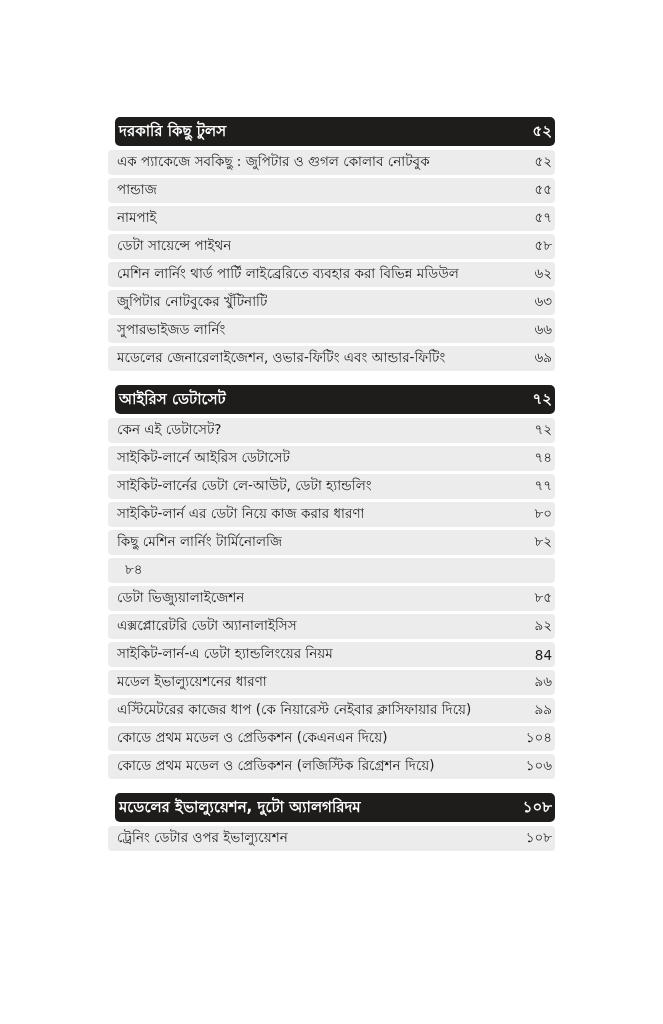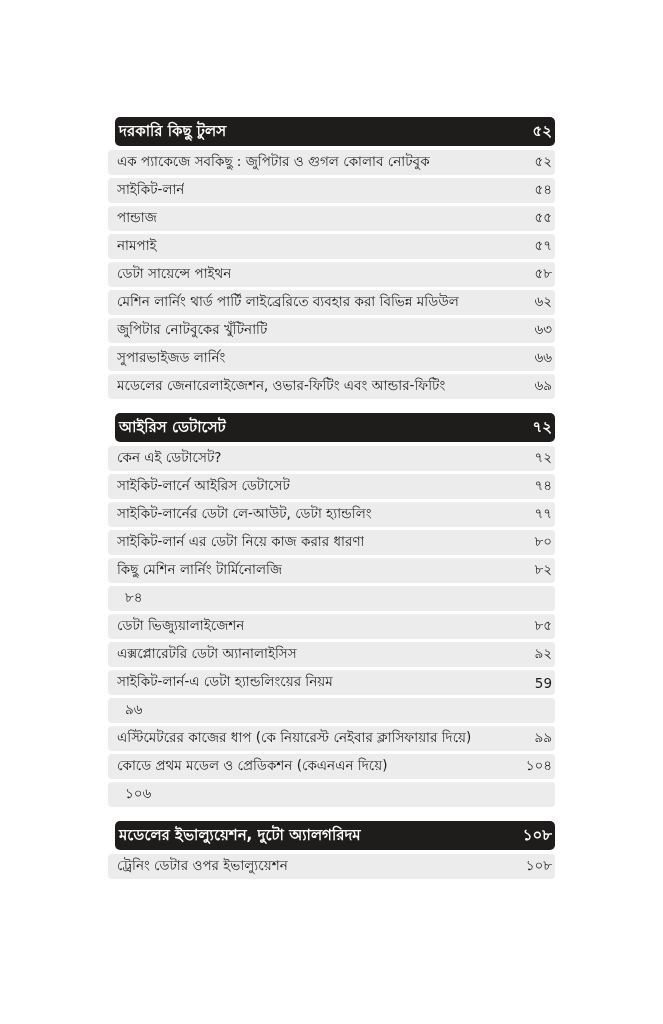--- a/index.html
+++ b/index.html
@@ -73,24 +73,20 @@
   <div class="section">
     <div class="section-header">
       <span class="title">দরকারি কিছু টুলস</span>
       <span class="page">৫২</span>
     </div>
     <div class="item">
         <span class="title">এক প্যাকেজে সবকিছু : জুপিটার ও গুগল কোলাব নোটবুক</span>
         <span class="page">৫২</span>
       </div>
     <div class="item">
-        <span class="title">সাইকিট-লার্ন</span>
-        <span class="page">৫৪</span>
-      </div>
-    <div class="item">
         <span class="title">পান্ডাজ</span>
         <span class="page">৫৫</span>
       </div>
     <div class="item">
         <span class="title">নামপাই</span>
         <span class="page">৫৭</span>
       </div>
     <div class="item">
         <span class="title">ডেটা সায়েন্সে পাইথন</span>
         <span class="page">৫৮</span>
@@ -144,34 +140,36 @@
     <div class="item">
         <span class="title">ডেটা ভিজ্যুয়ালাইজেশন</span>
         <span class="page">৮৫</span>
       </div>
     <div class="item">
         <span class="title">এক্সপ্লোরেটরি ডেটা অ্যানালাইসিস</span>
         <span class="page">৯২</span>
       </div>
     <div class="item">
         <span class="title">সাইকিট-লার্ন-এ ডেটা হ্যান্ডলিংয়ের নিয়ম</span>
-        <span class="page">59</span>
+        <span class="page">84</span>
       </div>
     <div class="item">
+        <span class="title">মডেল ইভাল্যুয়েশনের ধারণা</span>
         <span class="page">৯৬</span>
       </div>
     <div class="item">
         <span class="title">এস্টিমেটরের কাজের ধাপ (কে নিয়ারেস্ট নেইবার ক্লাসিফায়ার দিয়ে)</span>
         <span class="page">৯৯</span>
       </div>
     <div class="item">
         <span class="title">কোডে প্রথম মডেল ও প্রেডিকশন (কেএনএন দিয়ে)</span>
         <span class="page">১০৪</span>
       </div>
     <div class="item">
+        <span class="title">কোডে প্রথম মডেল ও প্রেডিকশন (লজিস্টিক রিগ্রেশন দিয়ে)</span>
         <span class="page">১০৬</span>
       </div>
   </div>
 
   <div class="section">
     <div class="section-header">
       <span class="title">মডেলের ইভাল্যুয়েশন, দুটো অ্যালগরিদম</span>
       <span class="page">১০৮</span>
     </div>
     <div class="item">

